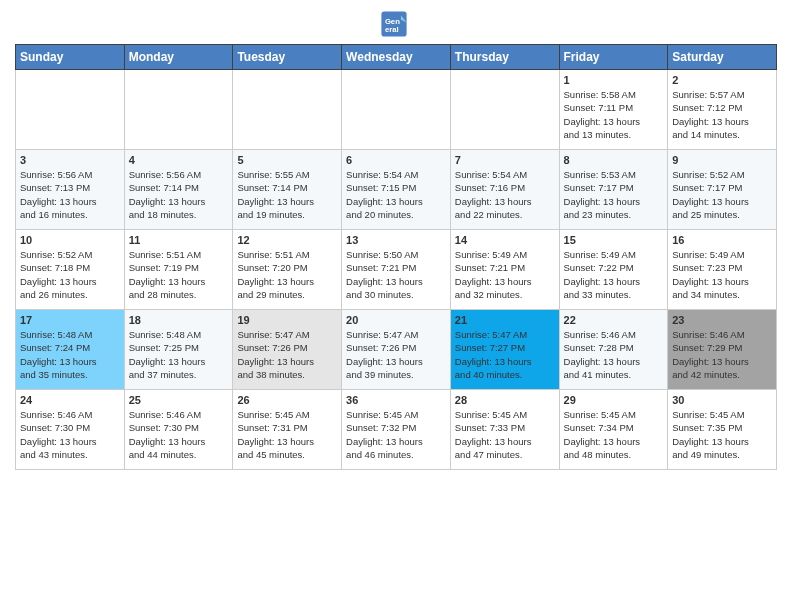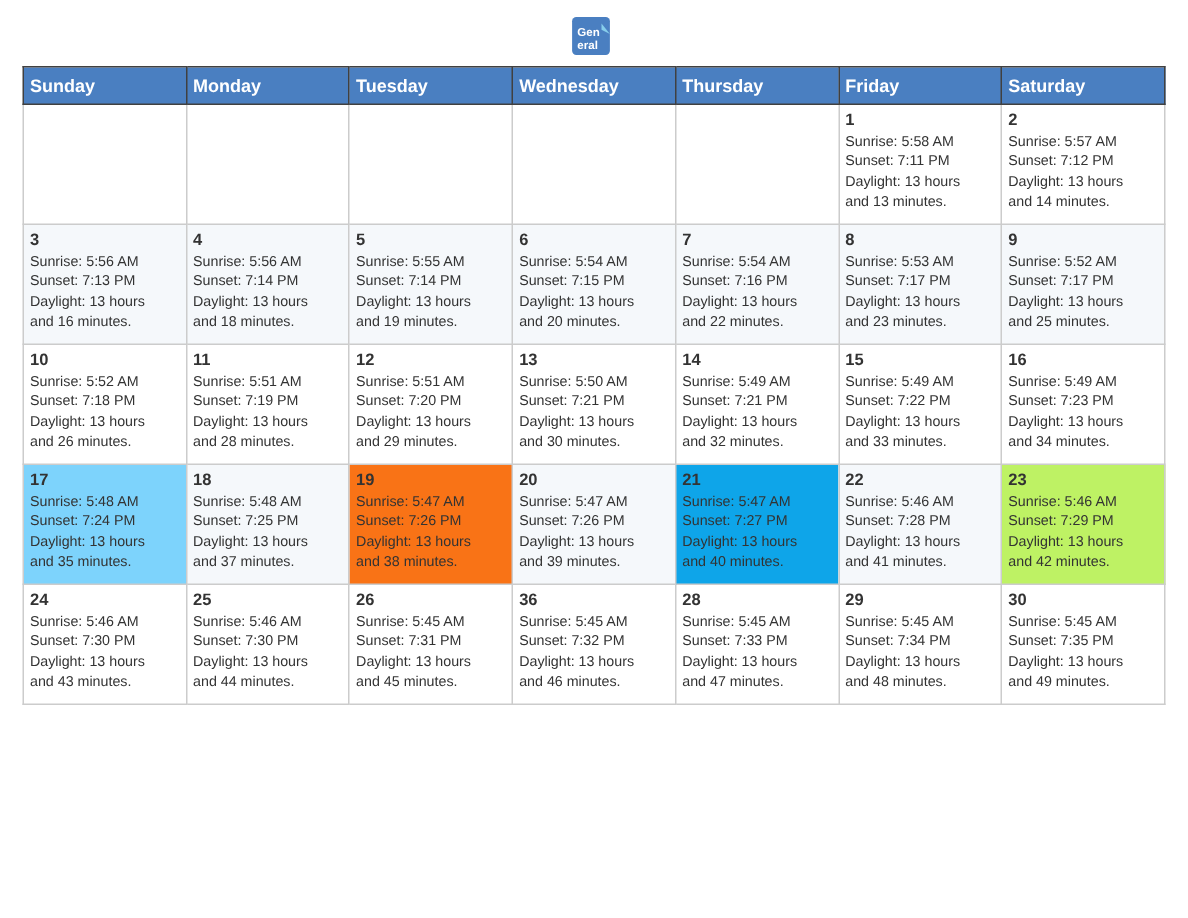--- a/index.html
+++ b/index.html
@@ -253,21 +253,21 @@
 Daylight: 13 hours
 and 35 minutes.</div>
         </td>
         <td style="background: rgb(245, 248, 251);">
           <span class="day-num">18</span>
           <div class="day-info" style="white-space: pre-line;">Sunrise: 5:48 AM
 Sunset: 7:25 PM
 Daylight: 13 hours
 and 37 minutes.</div>
         </td>
-        <td style="background: #f97316;">
+        <td style="background: #e5e5e5;">
           <span class="day-num">19</span>
           <div class="day-info" style="white-space: pre-line;">Sunrise: 5:47 AM
 Sunset: 7:26 PM
 Daylight: 13 hours
 and 38 minutes.</div>
         </td>
         <td style="background: rgb(245, 248, 251);">
           <span class="day-num">20</span>
           <div class="day-info" style="white-space: pre-line;">Sunrise: 5:47 AM
 Sunset: 7:26 PM
@@ -281,21 +281,21 @@
 Daylight: 13 hours
 and 40 minutes.</div>
         </td>
         <td style="background: rgb(245, 248, 251);">
           <span class="day-num">22</span>
           <div class="day-info" style="white-space: pre-line;">Sunrise: 5:46 AM
 Sunset: 7:28 PM
 Daylight: 13 hours
 and 41 minutes.</div>
         </td>
-        <td style="background: #bef264;">
+        <td style="background: #a3a3a3;">
           <span class="day-num">23</span>
           <div class="day-info" style="white-space: pre-line;">Sunrise: 5:46 AM
 Sunset: 7:29 PM
 Daylight: 13 hours
 and 42 minutes.</div>
         </td>
       </tr>
       <tr>
         <td>
           <span class="day-num">24</span>

